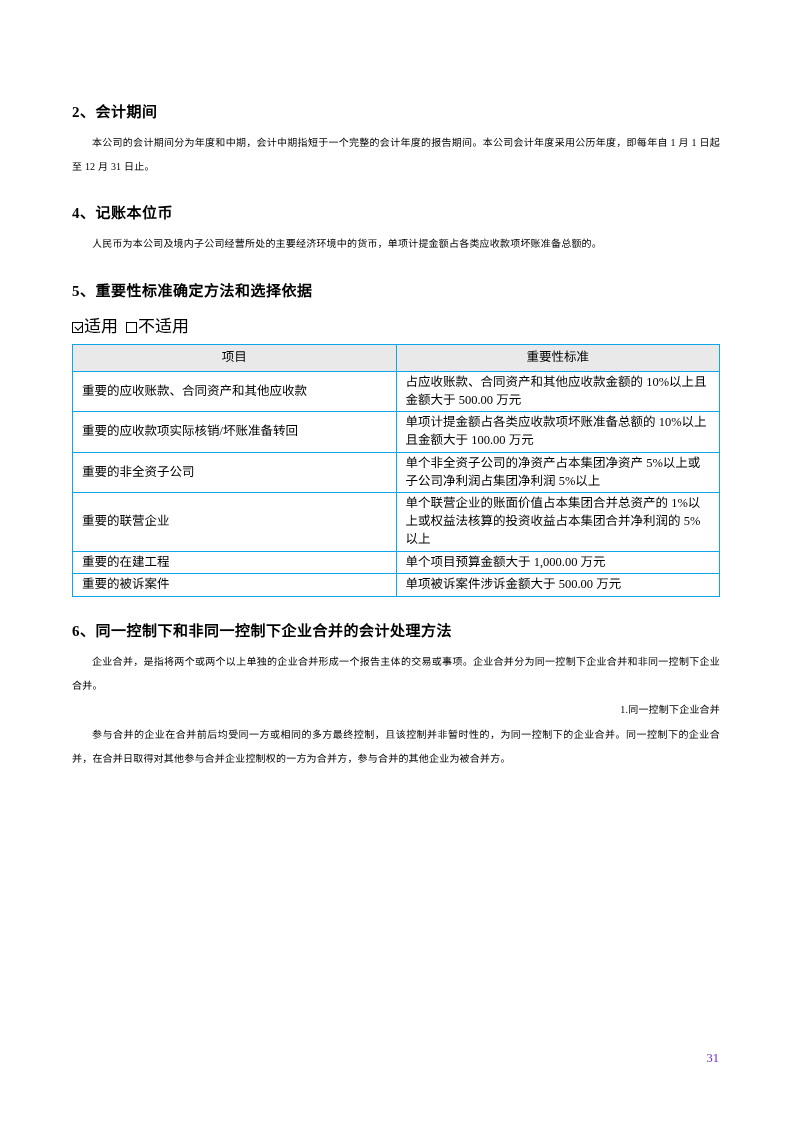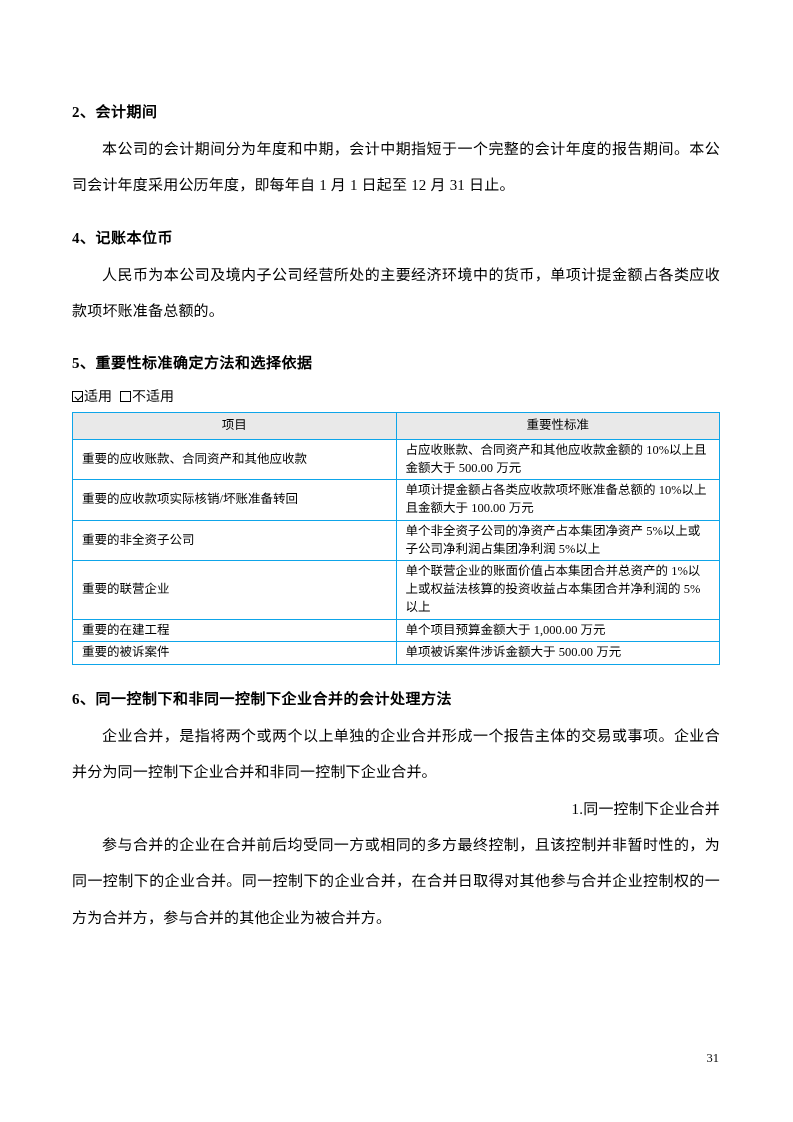--- a/index.html
+++ b/index.html
@@ -24,29 +24,29 @@
     font-size: 15px;
     font-weight: bold;
     margin: 0 0 8px 0;
     line-height: 1.4;
     letter-spacing: 0.5px;
   }
   .sec + .sec .sec-heading,
   .gap-top { margin-top: 24px; }
   .body-p {
     margin: 0;
-    font-size: 15px;
+    font-size: 10px;
     line-height: 2.42;
     text-indent: 2em;
     text-align: justify;
     letter-spacing: 0.2px;
   }
   .body-p.nojustify { text-align: right; }
   .applicability {
-    font-size: 14px;
+    font-size: 17px;
     margin: 12px 0 5px 0;
     line-height: 1.5;
   }
   .applicability .lbl { margin-right: 8px; }
   .cb {
     display: inline-block;
     width: 11px;
     height: 11px;
     border: 1px solid #000;
     box-sizing: border-box;
@@ -85,21 +85,21 @@
     text-align: center;
     padding: 4px 6px;
   }
   table.materiality td.c-item { width: 49.9%; text-align: left; }
   table.materiality td.c-crit { text-align: left; }
   .page-number {
     position: absolute;
     right: 74px;
     bottom: 68px;
     font-size: 12.5px;
-    color: #000000;
+    color: #6d28d9;
     font-family: "Liberation Serif", "DejaVu Serif", serif;
   }
 </style>
 </head>
 <body>
 
 <div class="page">
 
   <section class="sec">
     <h3 class="sec-heading">2、会计期间</h3>

